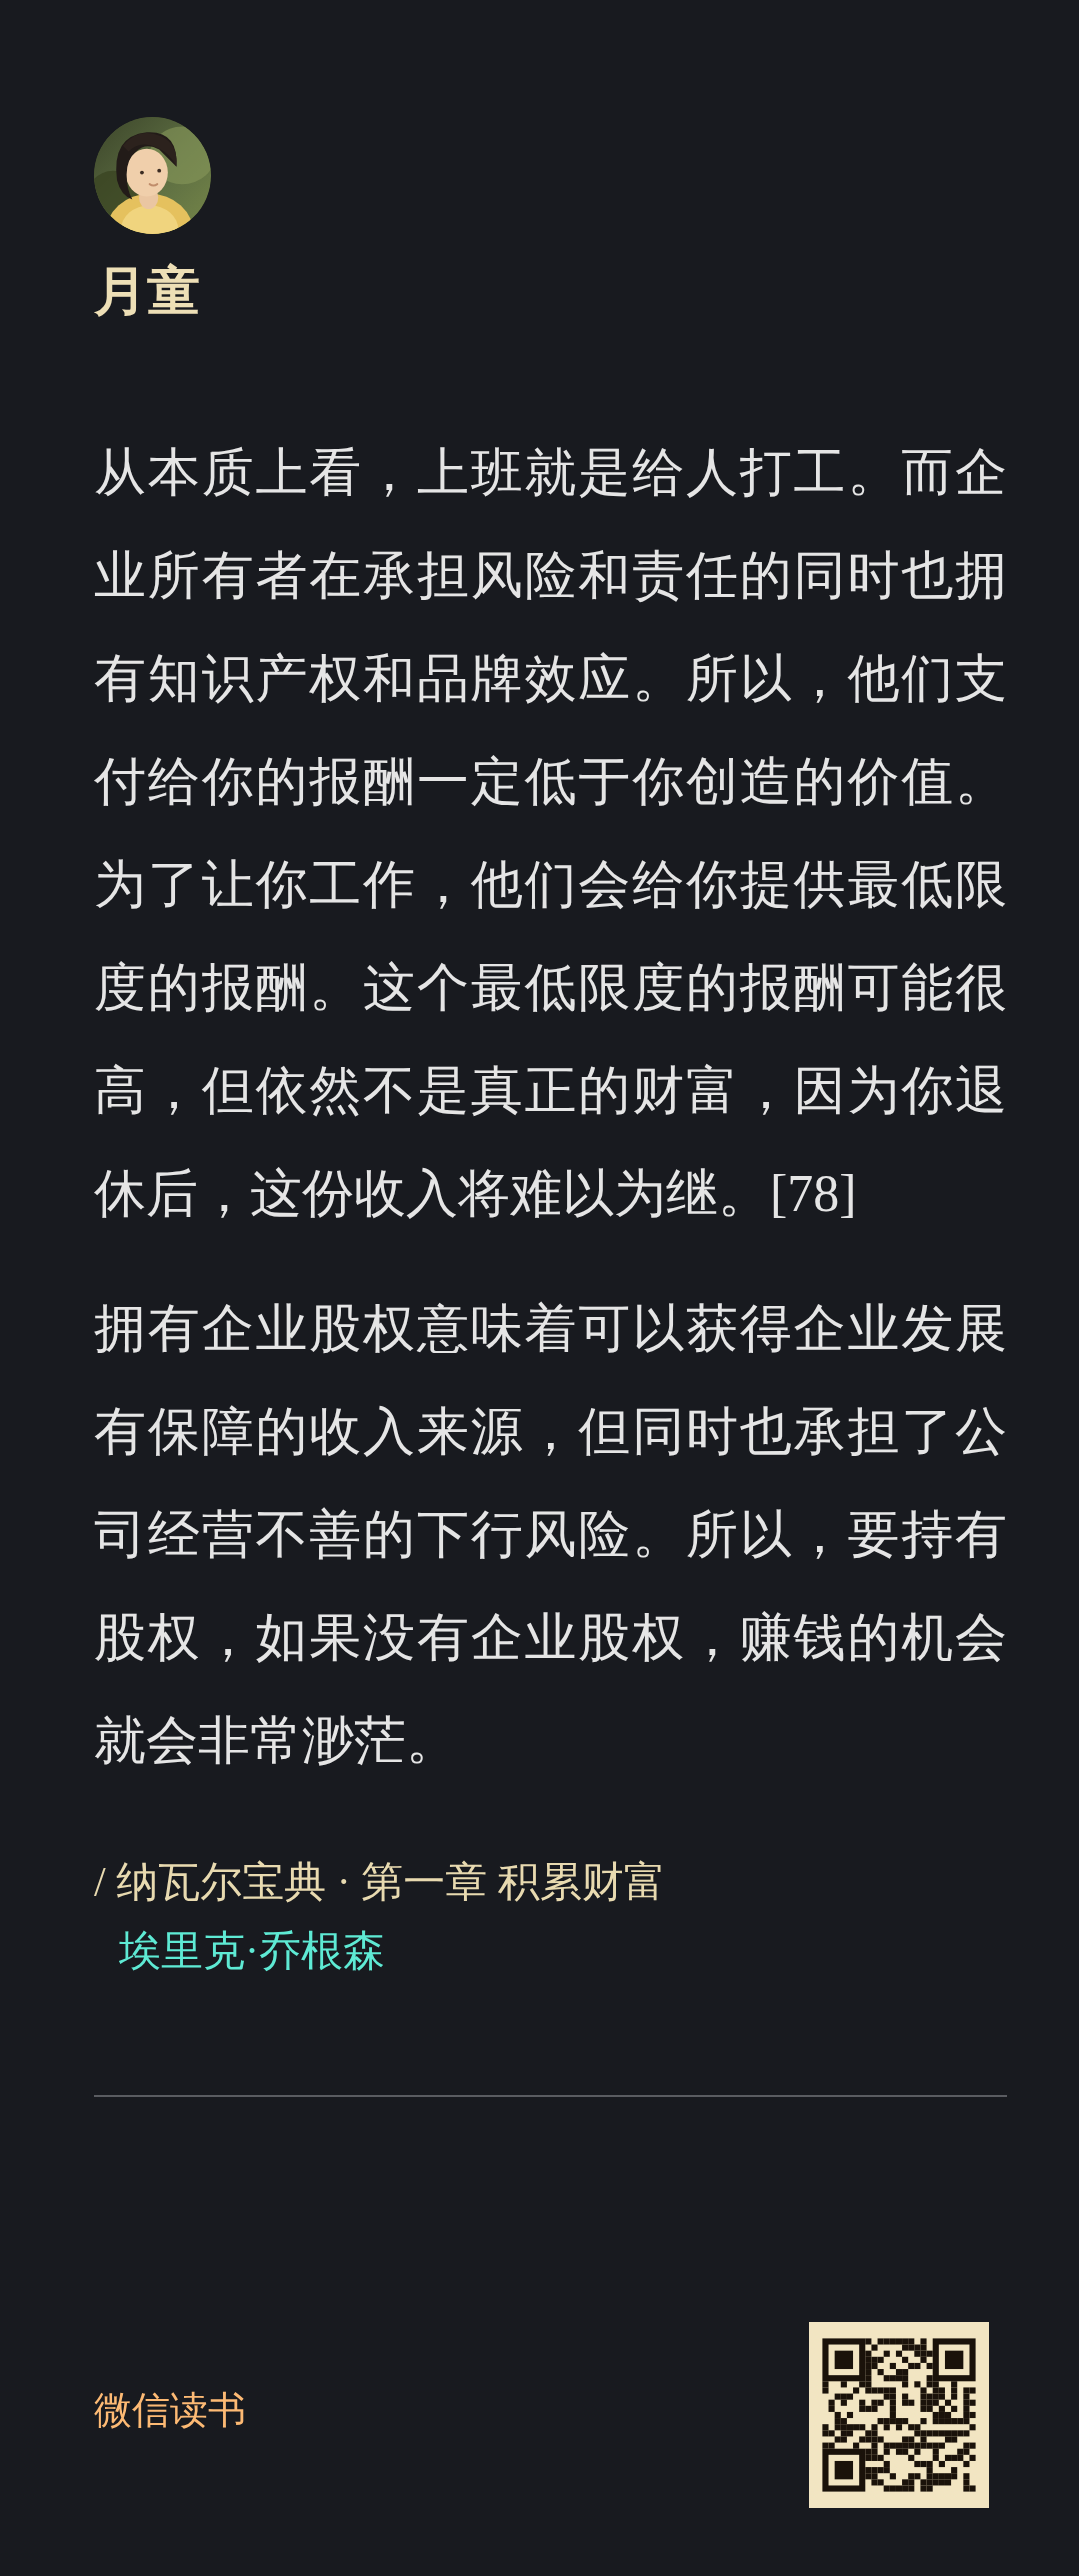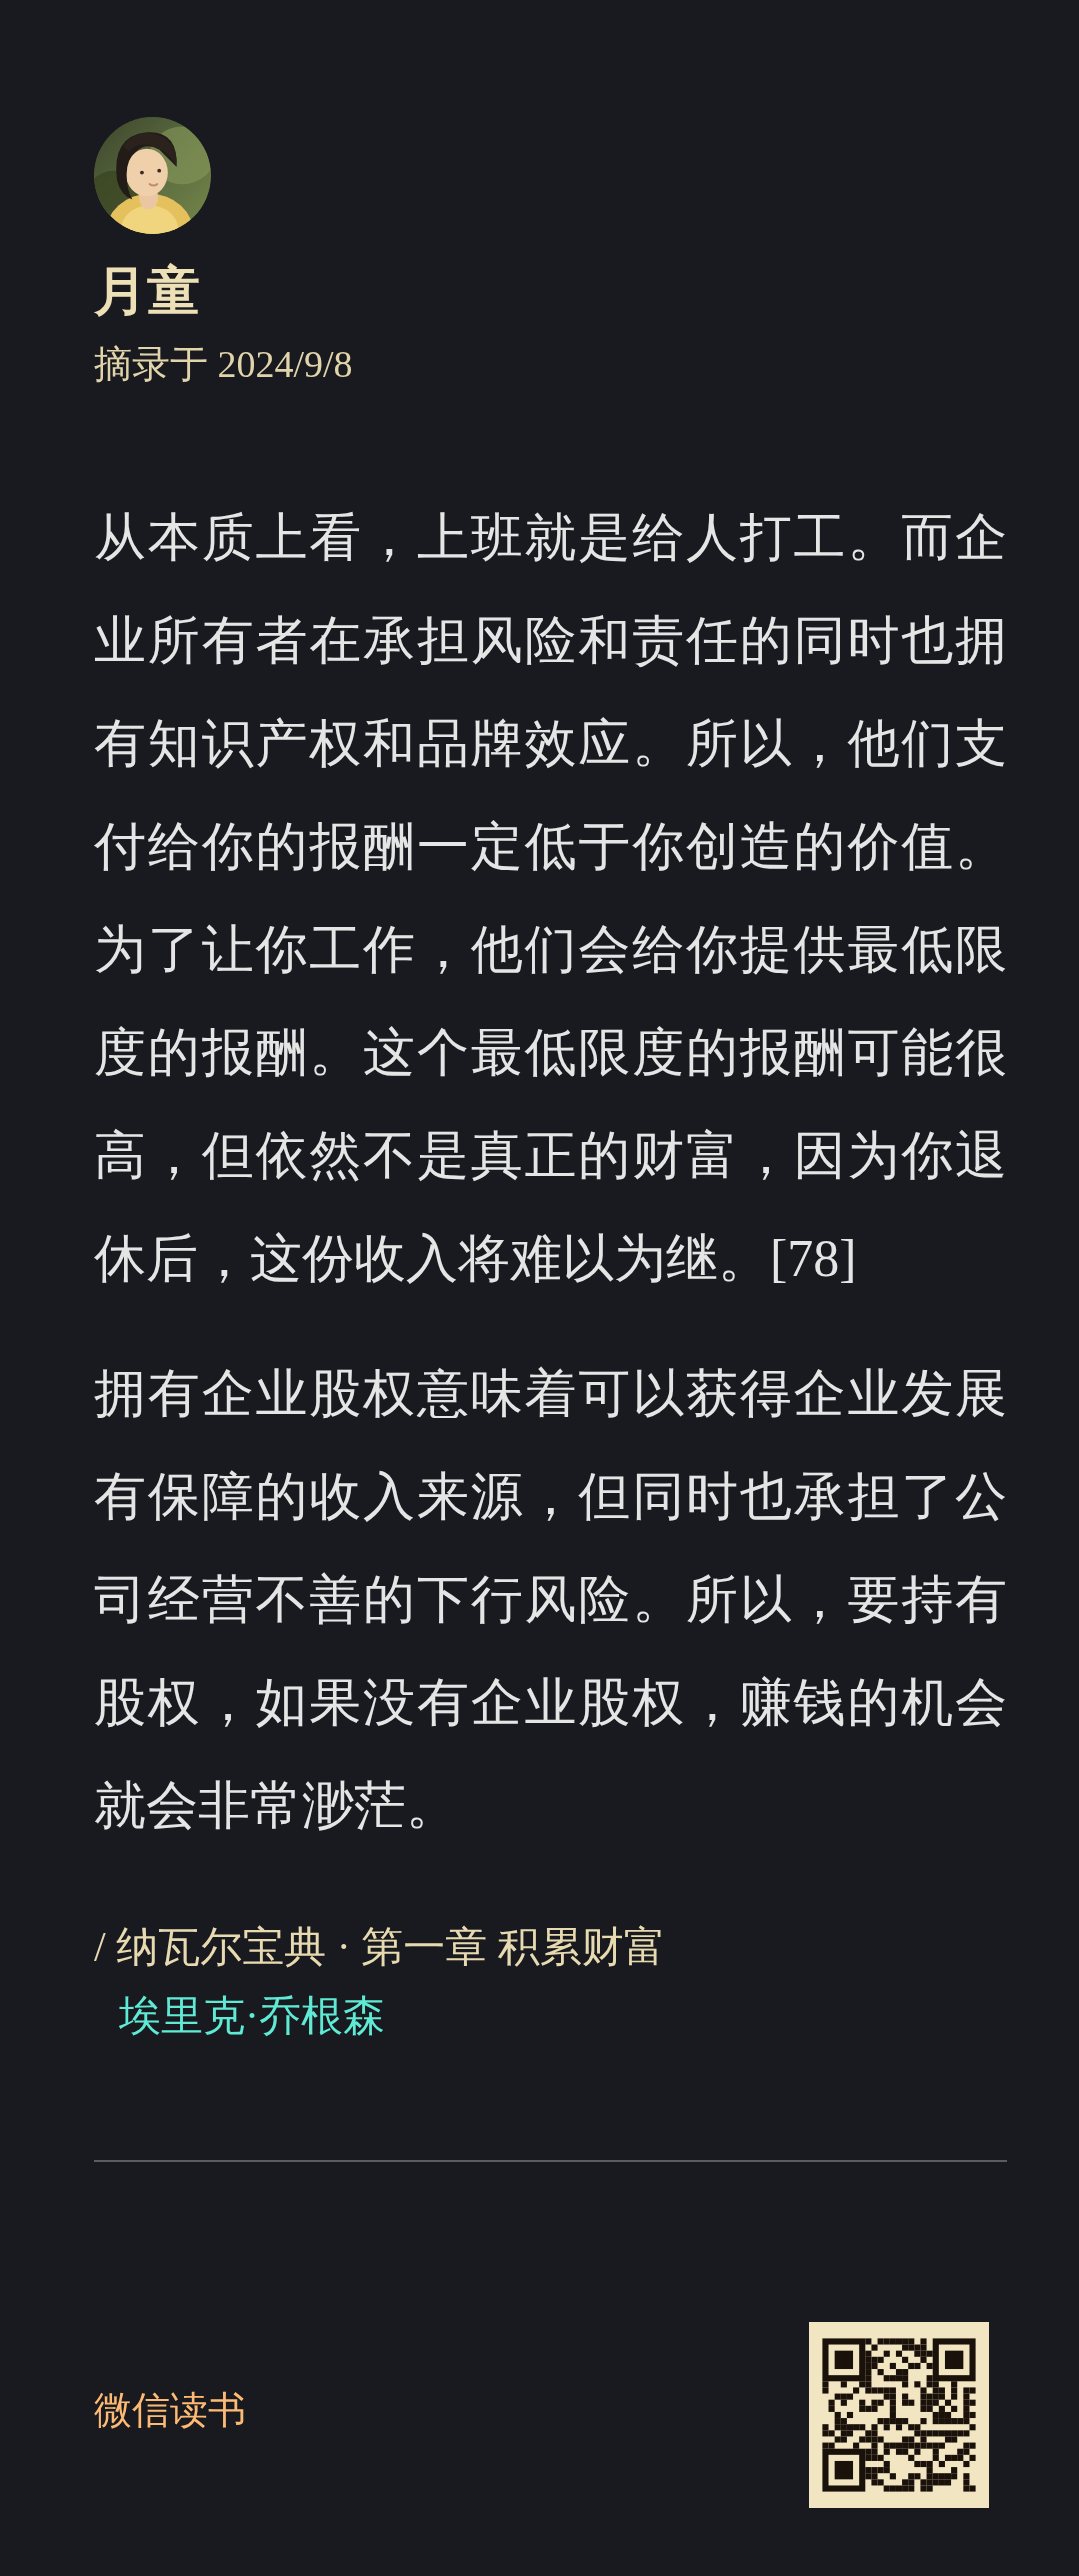--- a/index.html
+++ b/index.html
@@ -107,21 +107,20 @@
           <path d="M30 30 Q46 10 70 20 Q88 28 86 52 Q80 38 66 32 Q48 24 36 36 Z" fill="#2c221d"></path>
 
           <circle cx="50" cy="58" r="2" fill="#3a2b22"></circle>
           <circle cx="68" cy="56" r="2" fill="#3a2b22"></circle>
           <path d="M58 70 q4 3 8 0" stroke="#c08d6b" stroke-width="2" fill="none" stroke-linecap="round"></path>
         </g>
       </svg>
     </div>
 
     <div class="username">月童</div>
-    <div class="excerpt-date">摘录于 2024/9/8</div>
 
     <div class="body-block">
       <div class="para">
         <div class="line stretch">从本质上看，上班就是给人打工。而企</div>
         <div class="line stretch">业所有者在承担风险和责任的同时也拥</div>
         <div class="line stretch">有知识产权和品牌效应。所以，他们支</div>
         <div class="line stretch">付给你的报酬一定低于你创造的价值。</div>
         <div class="line stretch">为了让你工作，他们会给你提供最低限</div>
         <div class="line stretch">度的报酬。这个最低限度的报酬可能很</div>
         <div class="line stretch">高，但依然不是真正的财富，因为你退</div>

